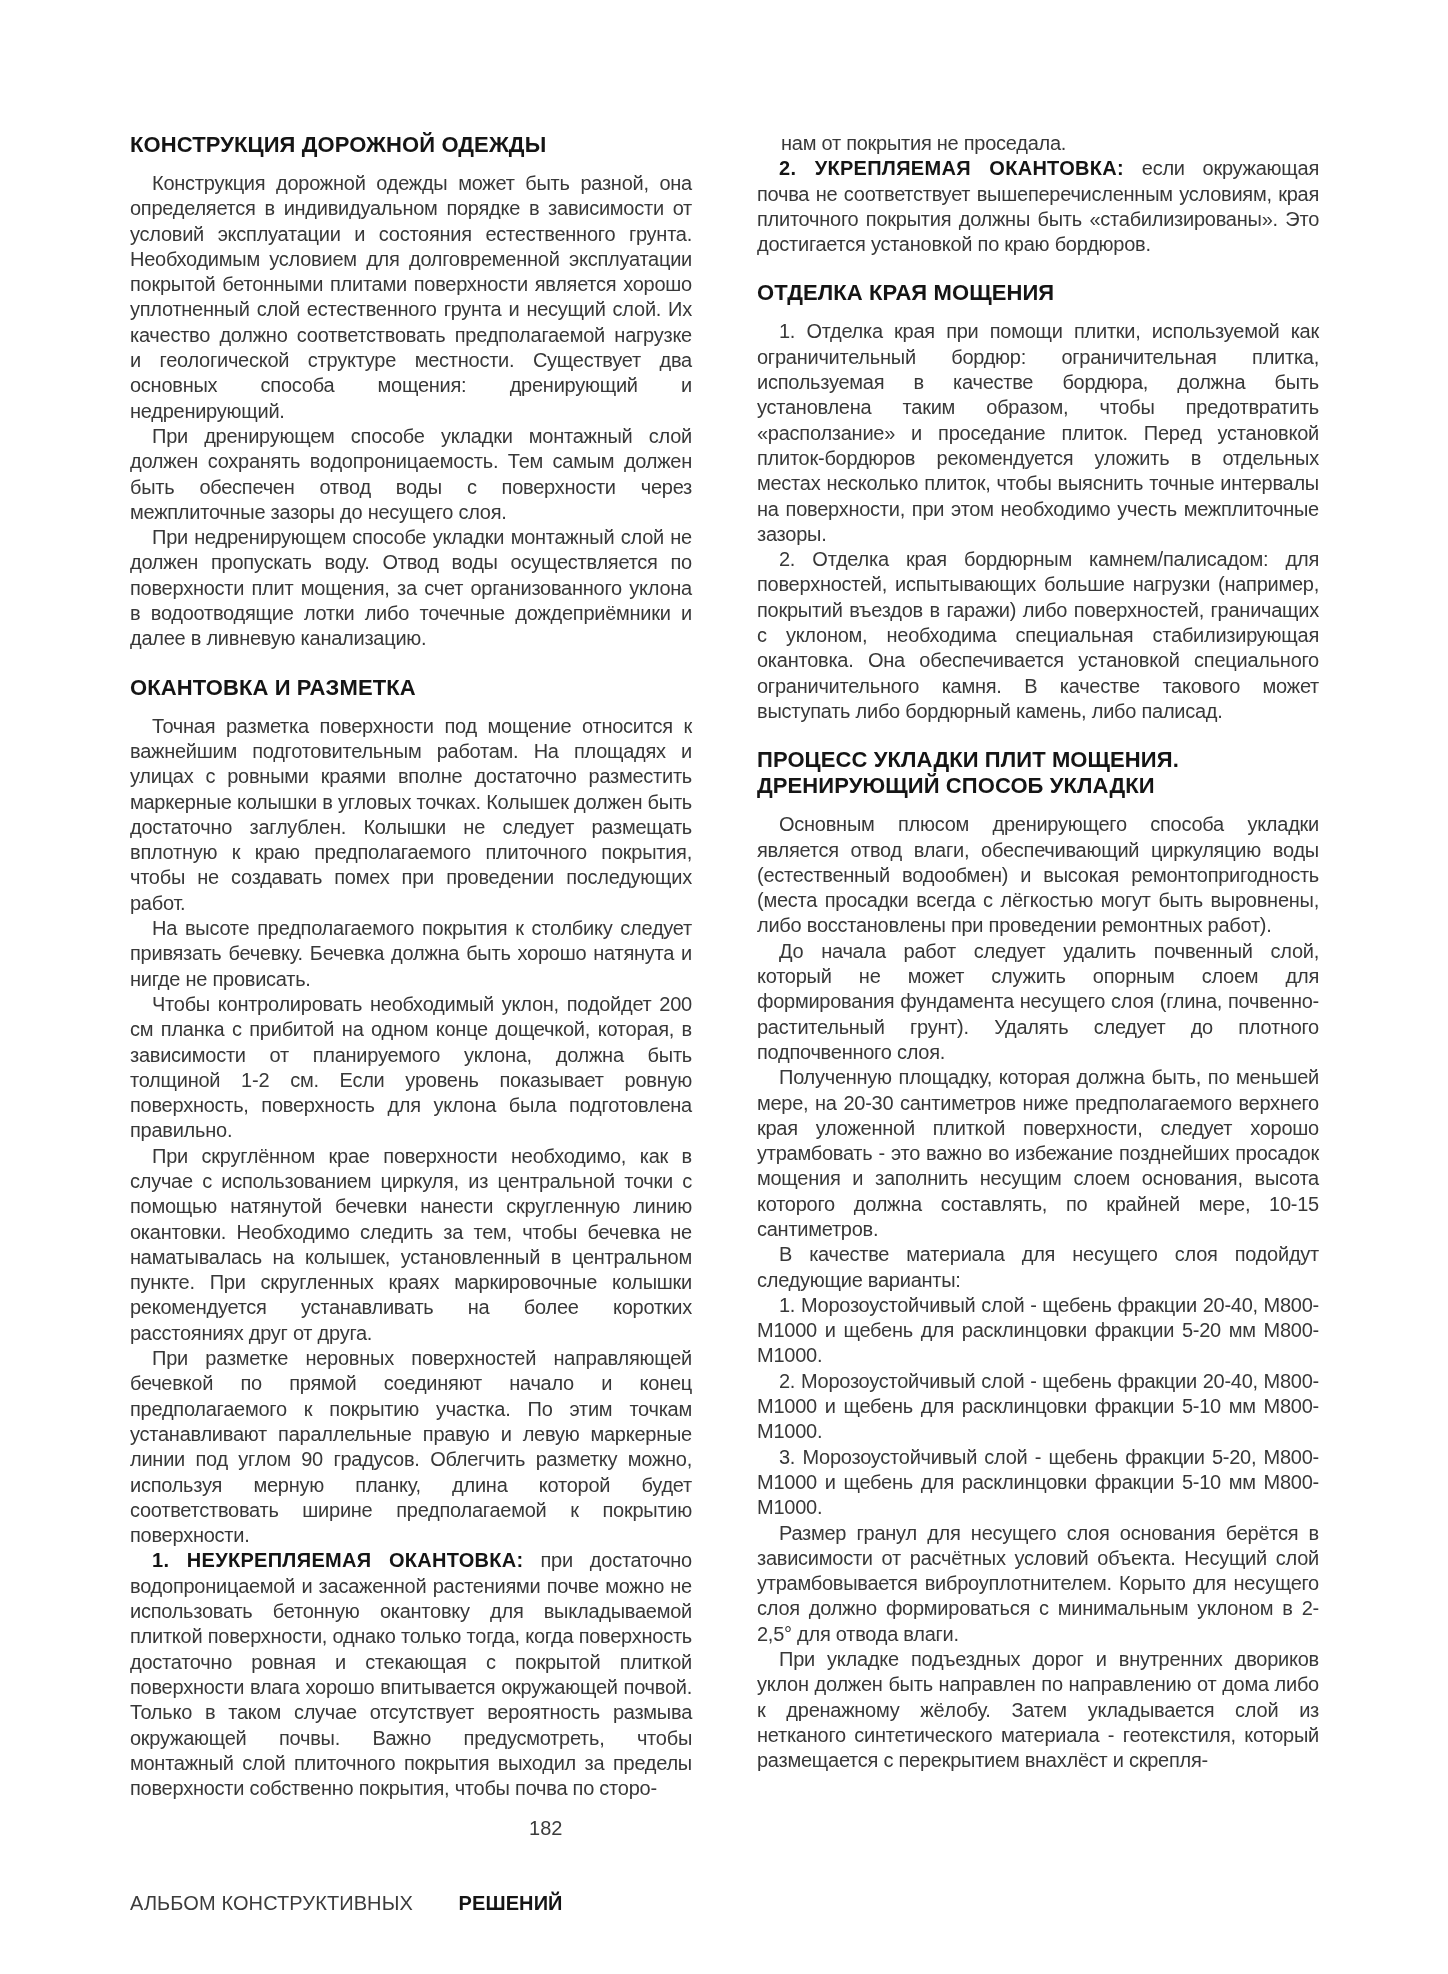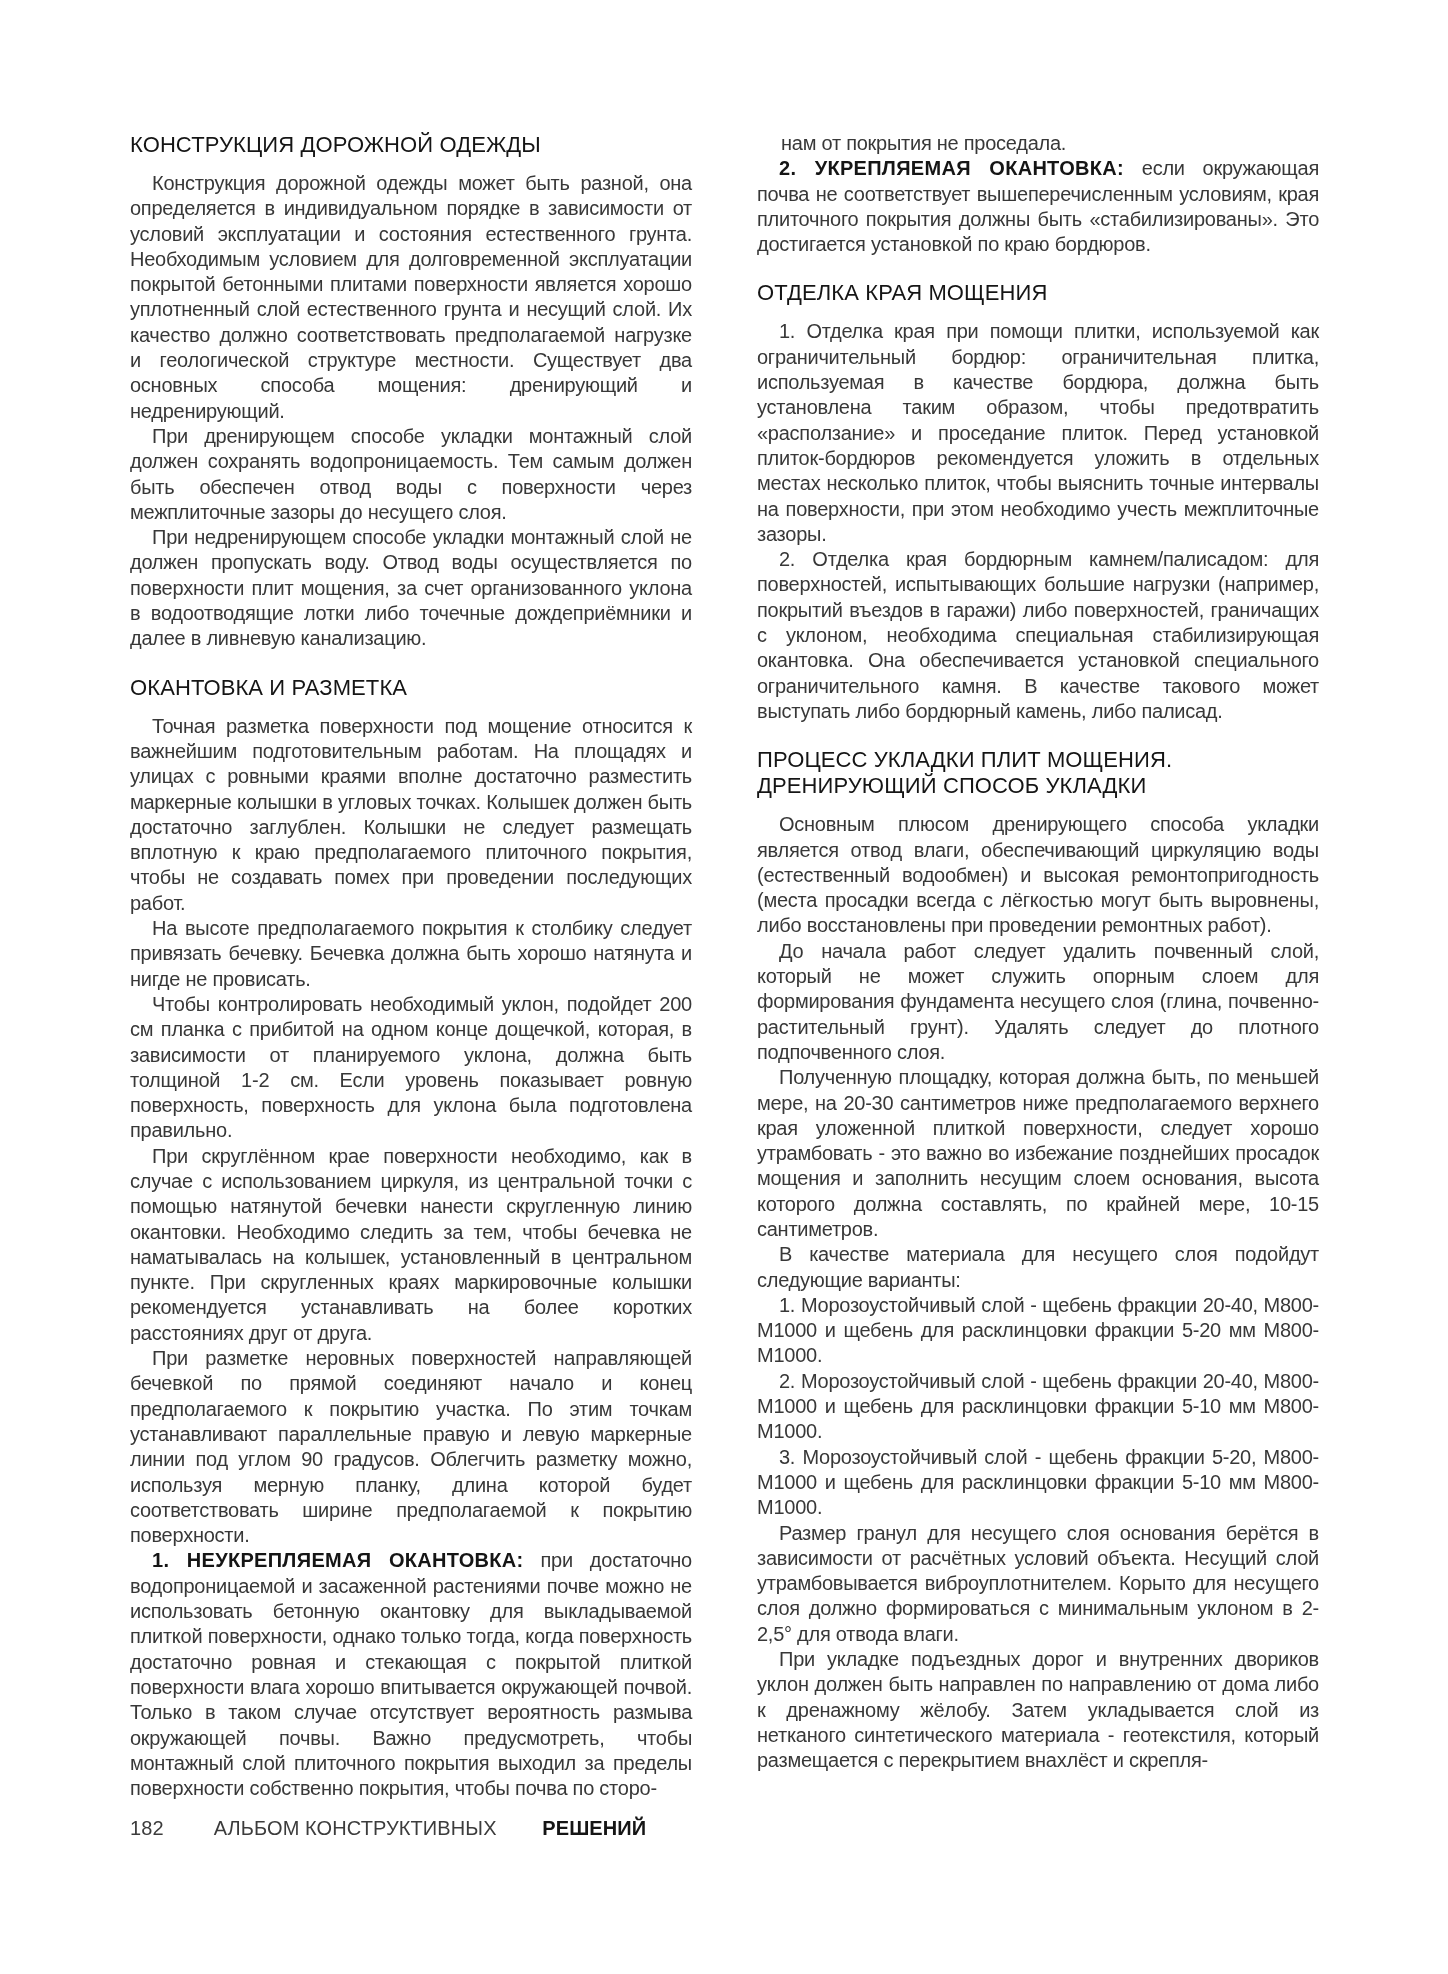--- a/index.html
+++ b/index.html
@@ -30,21 +30,21 @@
   .col-right { left: 757px; }
   .col p {
     margin: 0;
     text-indent: 22px;
     hyphens: none;
   }
   .col p.no-indent { text-indent: 0; margin-left: 24px; }
   .col h2 {
     font-size: 22px;
     line-height: 26px;
-    font-weight: normal;
+    font-weight: bold;
     color: #151515;
     letter-spacing: 0.1px;
     text-align: left;
     margin: 23px 0 13px 0;
   }
   .col h2.first { margin-top: 1px; }
   .lead {
     font-weight: bold;
     color: #151515;
     letter-spacing: 0.3px;
@@ -53,20 +53,21 @@
     position: absolute;
     left: 130px;
     top: 1816px;
     display: flex;
     align-items: flex-end;
     gap: 50px;
     font-size: 20px;
     line-height: 25px;
     color: #3c3c3c;
     letter-spacing: 0.1px;
+    flex-direction: column;
   }
   .footer .bold { font-weight: bold; color: #151515; margin-left: 40px; }
 </style>
 </head>
 <body>
 
 <div class="page">
 
   <div class="col col-left">
     <h2 class="first">КОНСТРУКЦИЯ ДОРОЖНОЙ ОДЕЖДЫ</h2>

